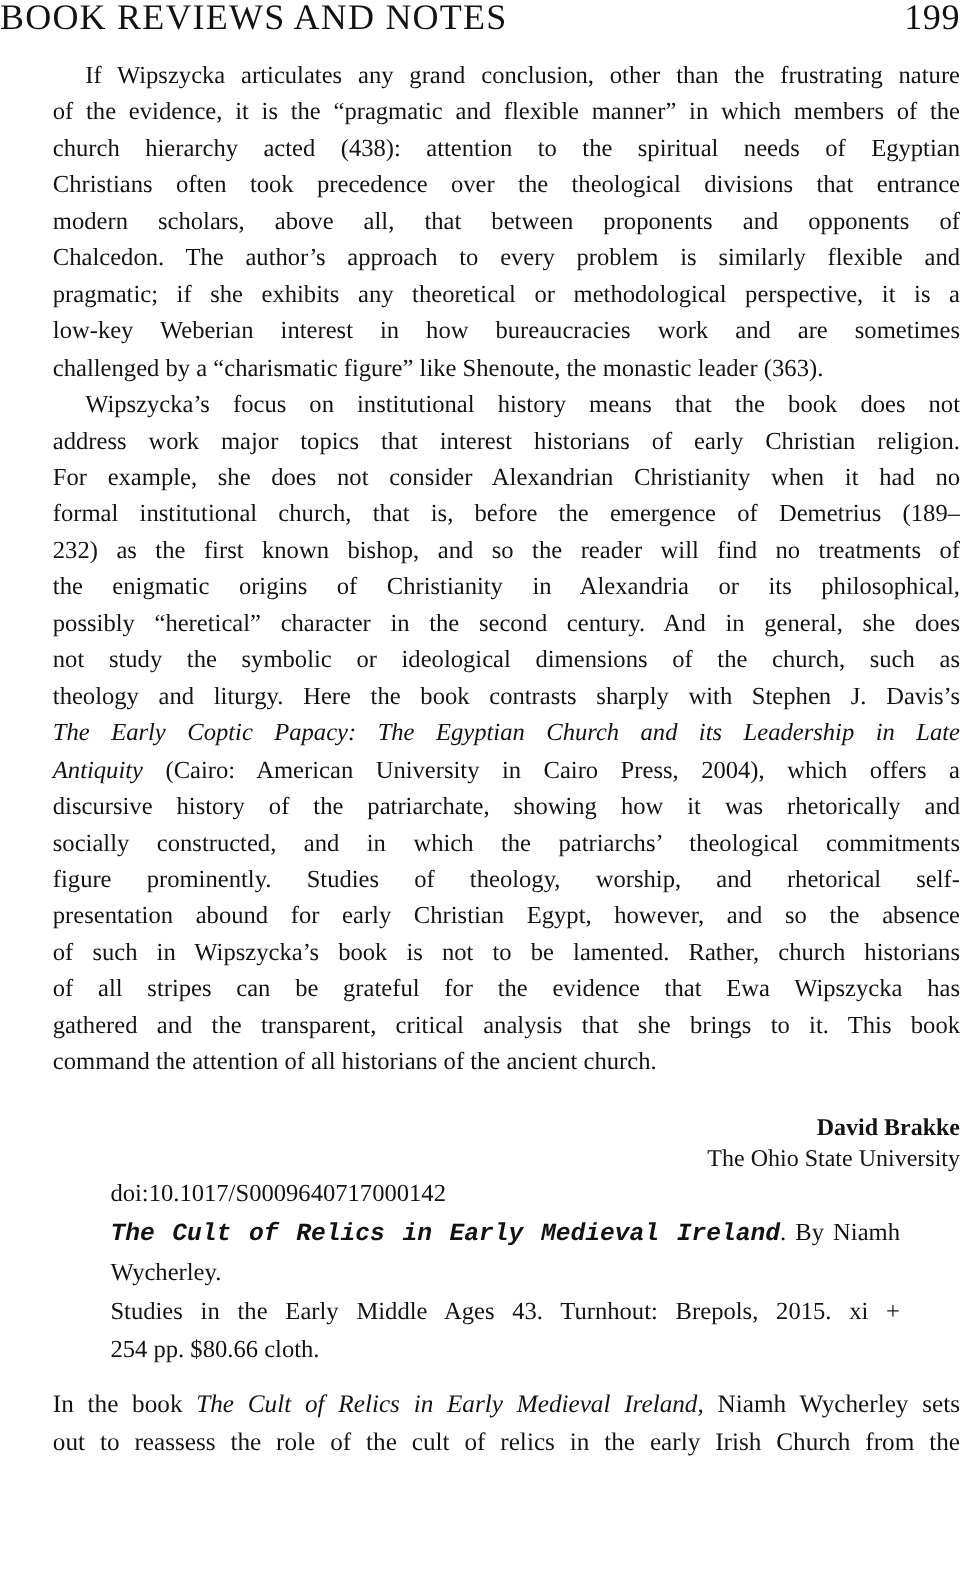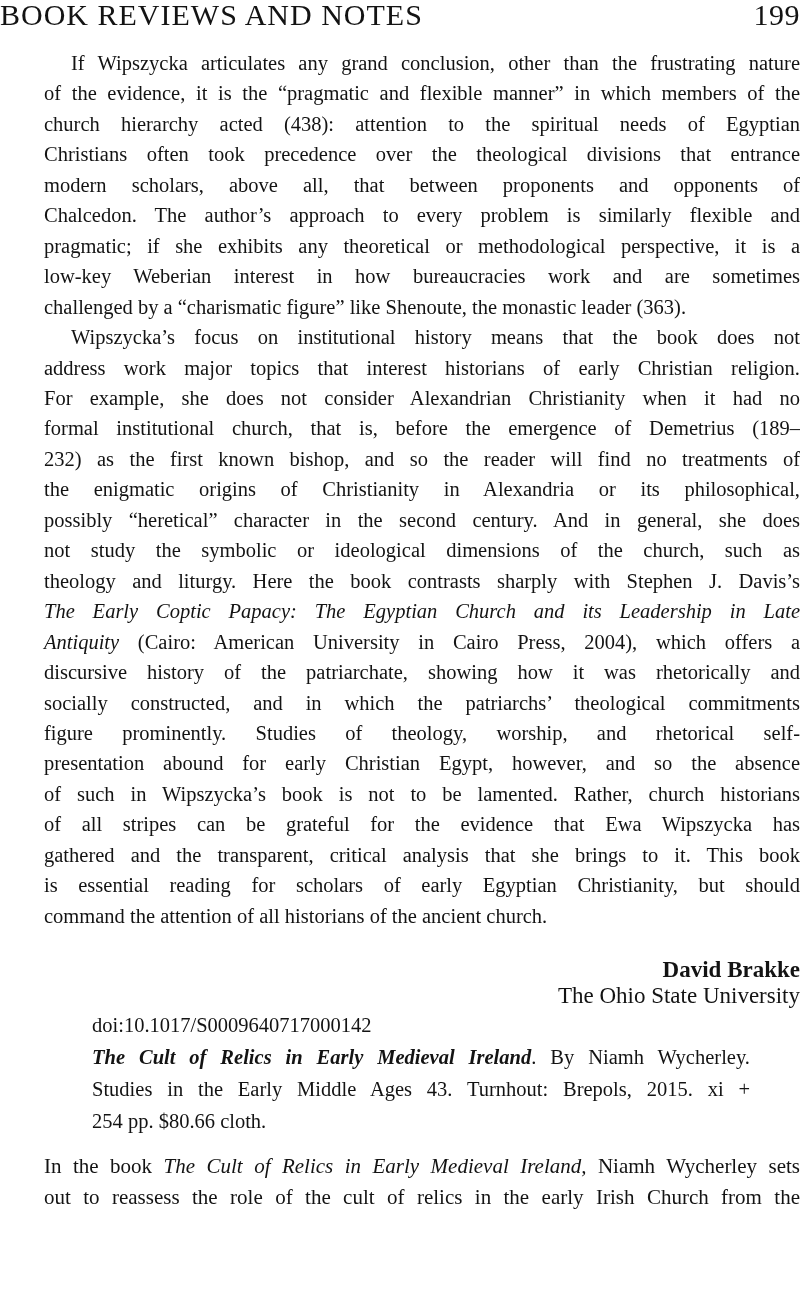--- a/index.html
+++ b/index.html
@@ -33,26 +33,26 @@
   .line { text-align: left; padding-left: 44px; }
   .line.just {
     text-align: justify;
     text-align-last: justify;
     -moz-text-align-last: justify;
   }
   .para.indent .line:first-child { text-indent: 27px; }
 
   .seg-i  { font-style: italic; }
   .seg-b  { font-weight: normal; }
-  .seg-bi { font-weight: bold; font-style: italic; }
+  .seg-bi { font-weight: bold; font-style: italic; font-family: Liberation Mono, monospace; }
 
   .signature {
     margin-top: 26px;
     text-align: right;
-    font-size: 23px;
+    font-size: 20px;
     line-height: 26px;
   }
   .sig-name { font-weight: bold; }
 
   .citation-block {
     margin-left: 48px;
     width: 702px;
     font-size: 20.5px;
     line-height: 32px;
   }
@@ -97,21 +97,20 @@
         <div class="line just"><span>theology and liturgy. Here the book contrasts sharply with Stephen J. Davis’s</span></div>
         <div class="line just"><span class="seg-i">The Early Coptic Papacy: The Egyptian Church and its Leadership in Late</span></div>
         <div class="line just"><span class="seg-i">Antiquity</span><span> (Cairo: American University in Cairo Press, 2004), which offers a</span></div>
         <div class="line just"><span>discursive history of the patriarchate, showing how it was rhetorically and</span></div>
         <div class="line just"><span>socially constructed, and in which the patriarchs’ theological commitments</span></div>
         <div class="line just"><span>figure prominently. Studies of theology, worship, and rhetorical self-</span></div>
         <div class="line just"><span>presentation abound for early Christian Egypt, however, and so the absence</span></div>
         <div class="line just"><span>of such in Wipszycka’s book is not to be lamented. Rather, church historians</span></div>
         <div class="line just"><span>of all stripes can be grateful for the evidence that Ewa Wipszycka has</span></div>
         <div class="line just"><span>gathered and the transparent, critical analysis that she brings to it. This book</span></div>
-        <div class="line just"><span>is essential reading for scholars of early Egyptian Christianity, but should</span></div>
         <div class="line"><span>command the attention of all historians of the ancient church.</span></div>
       </div>
     </div>
 
   <div class="signature">
     <div class="sig-name">David Brakke</div>
     <div class="sig-affiliation">The Ohio State University</div>
   </div>
 
   <div class="citation-block">

